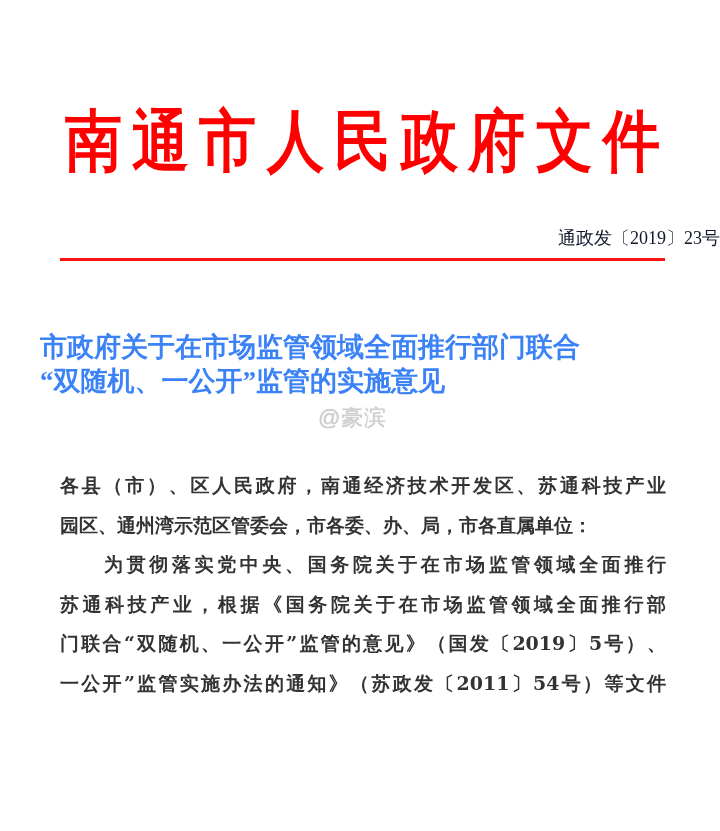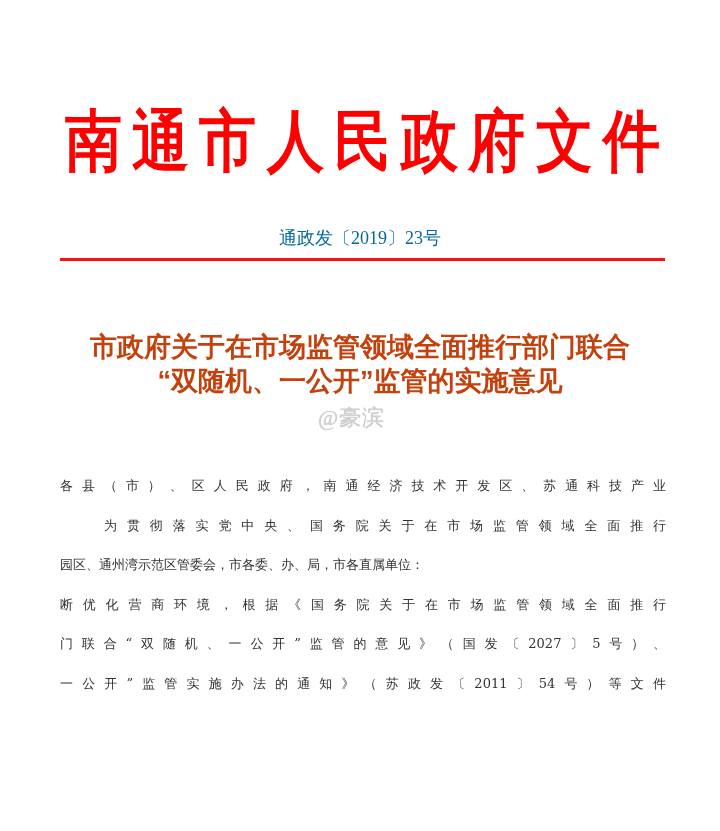--- a/index.html
+++ b/index.html
@@ -3,35 +3,35 @@
 <meta charset="utf-8">
 <style>
   html, body { margin:0; padding:0; background:#ffffff; }
   body { width:720px; height:831px; overflow:hidden; position:relative;
          font-family:"DejaVu Serif","Liberation Serif",serif; color:#2a2a2a; }
   .masthead { position:absolute; left:60px; top:96px; width:605px; height:90px;
               display:flex; justify-content:space-between; align-items:center; }
   .masthead span { display:inline-block; color:#ff0000; font-family:"DejaVu Serif",serif;
                    font-weight:bold; font-size:62px; line-height:62px;
                    transform:scaleX(0.92) scaleY(1.08); width:72px; text-align:center; }
-  .docno { position:absolute; left:0; top:226px; width:720px; text-align:center;
-           font-size:18px; line-height:24px; color:#0369a1; font-family:"Liberation Serif","DejaVu Serif",serif; }
+  .docno { position:absolute; left:0; top:226px; width:720px; text-align:right;
+           font-size:18px; line-height:24px; color:#0f172a; font-family:"Liberation Serif","DejaVu Serif",serif; }
   .redline { position:absolute; left:60px; top:258px; width:605px; height:3px; background:#ff1010; }
-  .title { position:absolute; left:40px; width:640px; text-align:center; font-weight:bold;
-           font-size:27px; line-height:34px; color:#c2410c; letter-spacing:0px;
-           font-family:Liberation Sans, sans-serif; }
+  .title { position:absolute; left:40px; width:640px; font-weight:bold;
+           font-size:27px; line-height:34px; color:#3b82f6; letter-spacing:0px;
+           font-family:Liberation Serif, serif; }
   .t1 { top:330px; }
   .t2 { top:364px; }
   .watermark { position:absolute; left:318px; top:403px; font-size:22px; color:#d0d0d0;
-               font-family:Liberation Serif, serif; letter-spacing:1px;
+               font-family:Liberation Sans, sans-serif; letter-spacing:1px;
                text-shadow:0 0 1px #bbb; }
   .body { position:absolute; left:60px; top:466px; width:606px; }
-  .line { height:39.6px; line-height:39.6px; font-size:13px; white-space:nowrap;
+  .line { height:39.6px; line-height:39.6px; font-size:19px; white-space:nowrap;
           text-align:justify; text-align-last:justify; color:#333;
-          font-family:"DejaVu Serif","Liberation Serif",serif; }
+          font-family:"DejaVu Serif","Liberation Serif",serif;font-weight:bold; }
   .line.indent { padding-left:44px; }
   .line.last { text-align-last:left; }
 </style>
 </head>
 <body>
 
 <div class="masthead">
   <span>南</span>
   <span>通</span>
   <span>市</span>
@@ -47,18 +47,18 @@
 
 <div class="redline"></div>
 
 <div class="title t1">市政府关于在市场监管领域全面推行部门联合</div>
 <div class="title t2">“双随机、一公开”监管的实施意见</div>
 
 <div class="watermark">@豪滨</div>
 
 <div class="body">
   <div class="line">各县（市）、区人民政府，南通经济技术开发区、苏通科技产业</div>
+  <div class="line last">园区、通州湾示范区管委会，市各委、办、局，市各直属单位：</div>
   <div class="line indent">为贯彻落实党中央、国务院关于在市场监管领域全面推行</div>
-  <div class="line last">园区、通州湾示范区管委会，市各委、办、局，市各直属单位：</div>
-  <div class="line">断优化营商环境，根据《国务院关于在市场监管领域全面推行</div>
-  <div class="line">门联合“双随机、一公开”监管的意见》（国发〔2027〕5号）、</div>
+  <div class="line">苏通科技产业，根据《国务院关于在市场监管领域全面推行部</div>
+  <div class="line">门联合“双随机、一公开”监管的意见》（国发〔2019〕5号）、</div>
   <div class="line">一公开”监管实施办法的通知》（苏政发〔2011〕54号）等文件</div>
 </div>
 
 </body></html>

